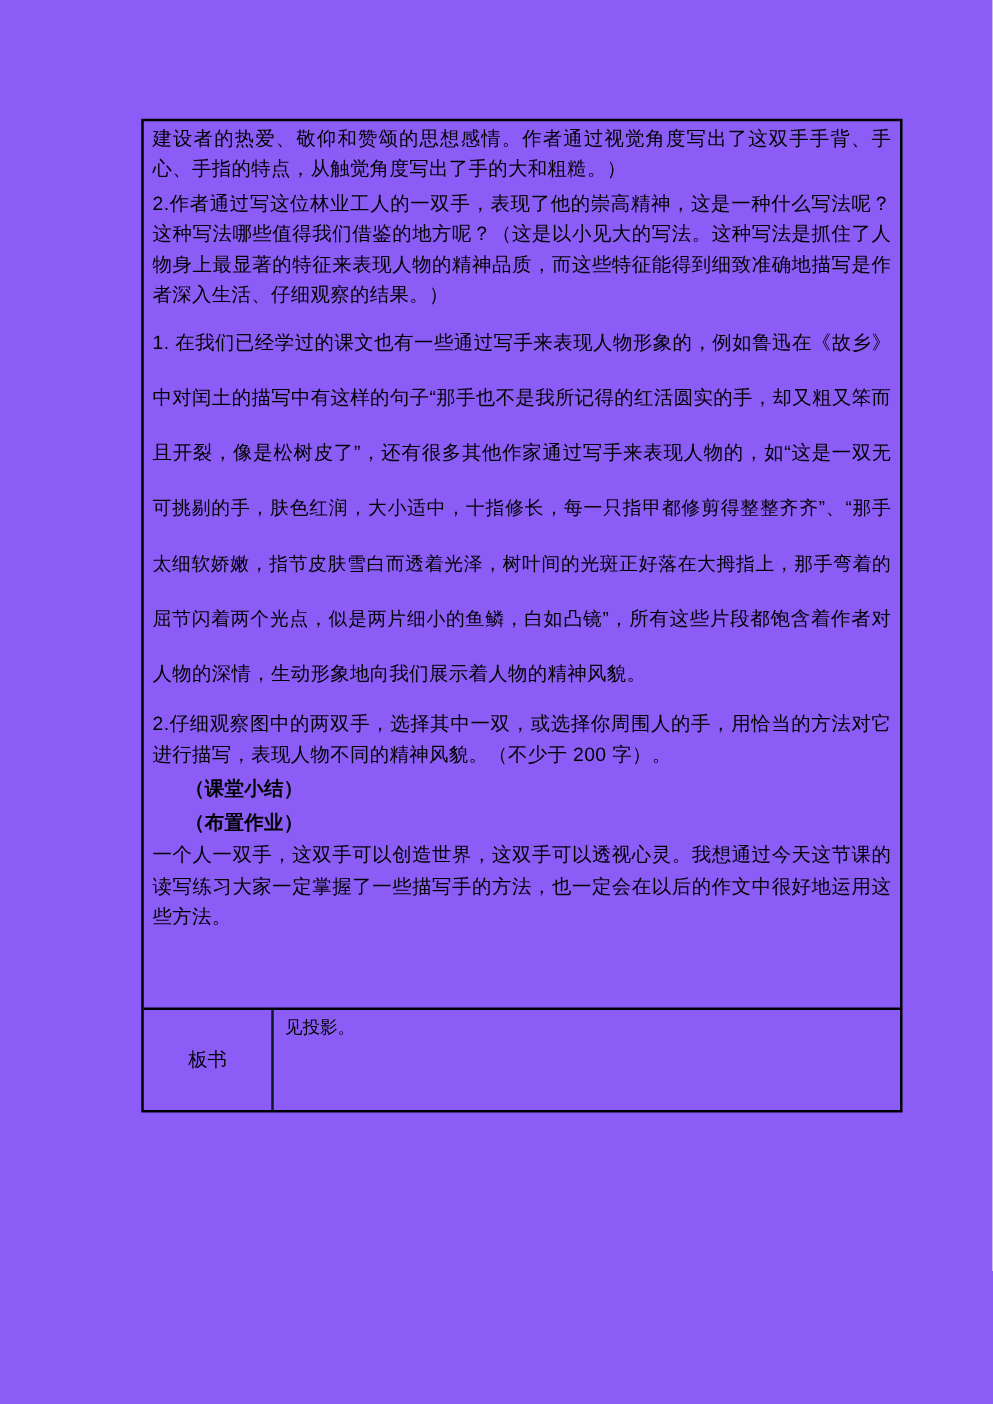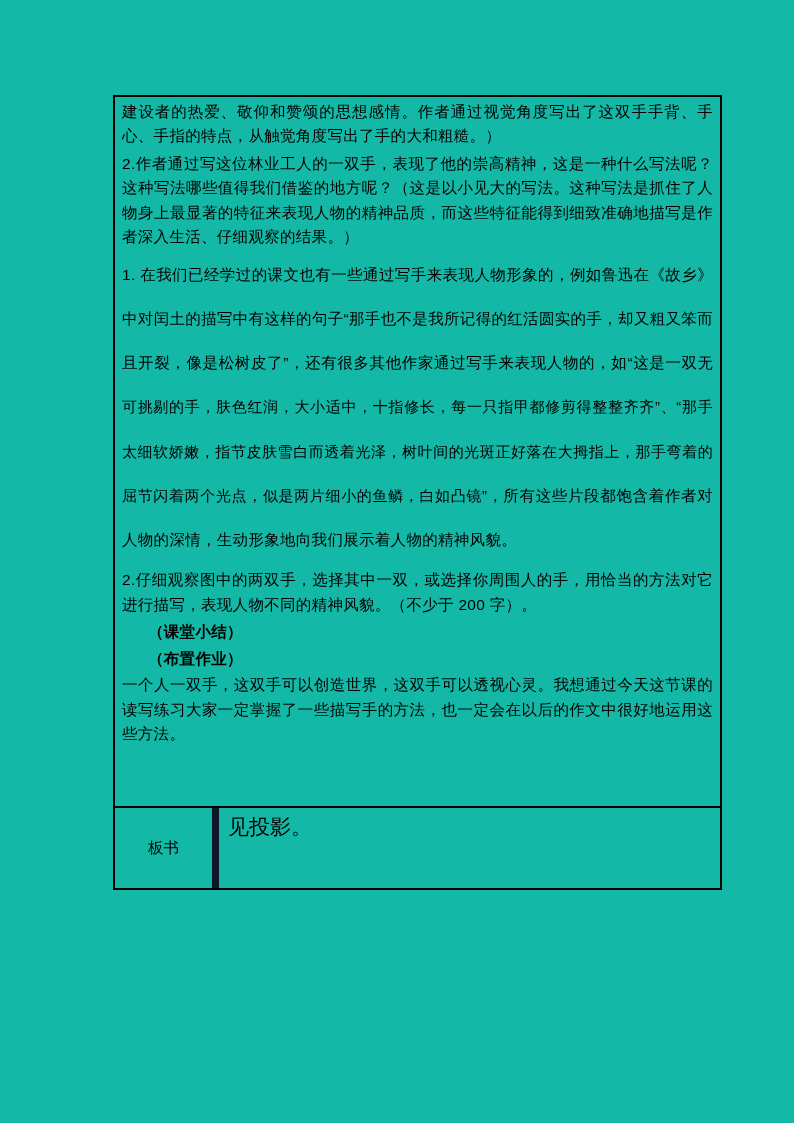--- a/index.html
+++ b/index.html
@@ -1,21 +1,21 @@
 <!DOCTYPE html>
 <html><head>
 <meta charset="utf-8">
 <style>
   * { box-sizing: border-box; }
   html, body { margin: 0; padding: 0; background: #ffffff; }
   .page {
     position: relative;
     width: 794px;
     height: 1123px;
-    background: #14b8a6;
+    background: #8b5cf6;
     color: #000000;
     font-family: "Liberation Sans", sans-serif;
     overflow: hidden;
   }
   .doc-table {
     position: absolute;
     left: 113px;
     top: 95px;
     width: 609px;
     border: 2px solid #000000;
@@ -43,30 +43,30 @@
   }
   .mixed { line-height: 2.85; margin-bottom: 6px; }
   .run-normal { font-size: 15.5px; }
   .run-small { font-size: 15px; line-height: 2.15; }
   .bottom-row {
     display: flex;
     height: 80px;
   }
   .label-cell {
     width: 104px;
-    border-right: 7px solid #0f172a;
+    border-right: 2px solid #0f172a;
     display: flex;
     align-items: center;
     justify-content: center;
     font-size: 15.5px;
   }
   .content-cell {
     flex: 1;
     padding: 5px 9px;
-    font-size: 21px;
+    font-size: 14px;
   }
 </style>
 </head>
 <body>
 
 <div class="page">
   <div class="doc-table">
 
     <div class="main-cell">
       <p class="para">建设者的热爱、敬仰和赞颂的思想感情。作者通过视觉角度写出了这双手手背、手心、手指的特点，从触觉角度写出了手的大和粗糙。）</p>

